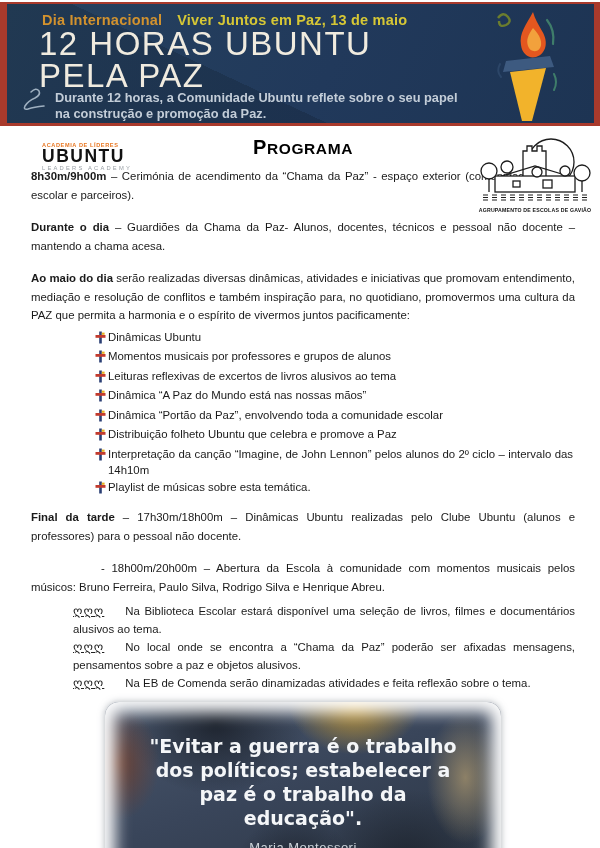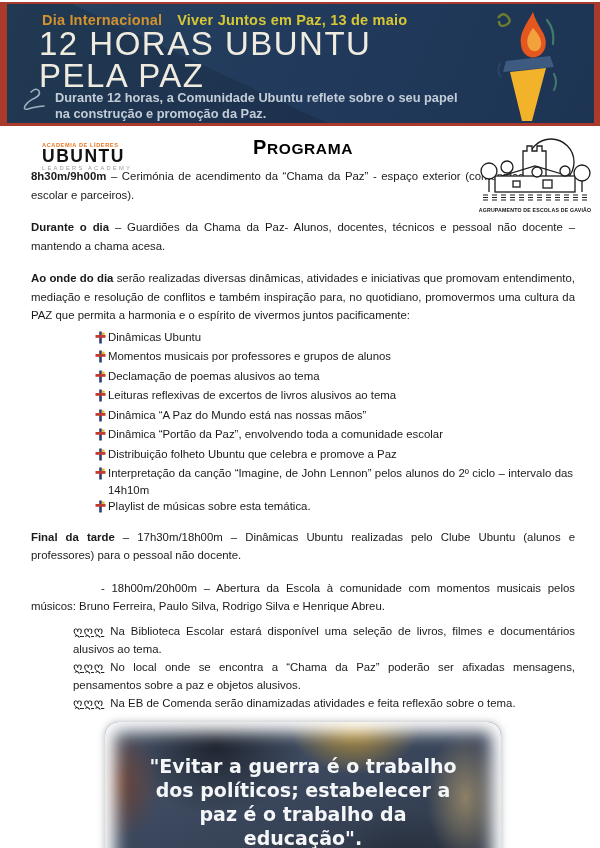--- a/index.html
+++ b/index.html
@@ -46,21 +46,21 @@
   .para b { font-weight:bold; }
   .p1 { padding-right:44px; margin-top:8px; }
   .p5 { text-indent:70px; }
   .act-list { list-style:none; margin:4px 0 0 64px; }
   .act-list li { display:flex; align-items:flex-start; font-size:11.4px; line-height:16.5px;
                  text-align:justify; }
   .t-icon { flex:0 0 13px; margin-top:2px; }
   .li-text { display:block; padding-right:2px; }
   .hearts-block { margin:6px 0 0 42px; }
   .hearts-block .para { margin-top:0; line-height:18px; }
-  .hearts { font-size:12px; letter-spacing:1px; margin-right:6px; color:#222;text-decoration:underline; }
+  .hearts { font-size:12px; letter-spacing:1px; margin-right:21px; color:#222;text-decoration:underline; }
 
   
   .quote-photo {
     position:relative; margin:10px auto 0; width:396px; height:180px;
     border-radius:14px;
     background:
       radial-gradient(95px 75px at 63% 0%, rgba(206,158,48,.95), rgba(206,158,48,0) 70%),
       radial-gradient(55px 95px at 91% 42%, rgba(170,150,110,.75), rgba(170,150,110,0) 70%),
       radial-gradient(60px 80px at 3% 34%, rgba(112,62,44,.9), rgba(112,62,44,0) 72%),
       radial-gradient(120px 95px at 28% 12%, rgba(24,29,38,.85), rgba(24,29,38,0) 75%),
@@ -144,46 +144,38 @@
       </span>
       <div class="school-caption">AGRUPAMENTO DE ESCOLAS DE GAVIÃO</div>
     </div>
 
     <h1 class="programa"><span class="cap">P</span><span>ROGRAMA</span></h1>
 
     <p class="para p1"><b>8h30m/9h00m</b><span> – Cerimónia de acendimento da “Chama da Paz” - espaço exterior (comunidade escolar e parceiros).</span></p>
 
     <p class="para"><b>Durante o dia</b><span> – Guardiões da Chama da Paz- Alunos, docentes, técnicos e pessoal não docente – mantendo a chama acesa.</span></p>
 
-    <p class="para"><b>Ao onde do dia</b><span> serão realizadas diversas dinâmicas, atividades e iniciativas que promovam entendimento, mediação e resolução de conflitos e também inspiração para, no quotidiano, promovermos uma cultura da PAZ que permita a harmonia e o espírito de vivermos juntos pacificamente:</span></p>
+    <p class="para"><b>Ao maio do dia</b><span> serão realizadas diversas dinâmicas, atividades e iniciativas que promovam entendimento, mediação e resolução de conflitos e também inspiração para, no quotidiano, promovermos uma cultura da PAZ que permita a harmonia e o espírito de vivermos juntos pacificamente:</span></p>
 
     <ul class="act-list">
       <li>
           <span class="t-icon"><svg width="11" height="13" viewBox="0 0 11 13">
               <rect x="4.2" y="0.5" width="2.6" height="12" fill="#2b3f74"></rect>
               <rect x="0.5" y="4" width="10" height="2.8" fill="#c23b2e"></rect>
               <rect x="6.8" y="1.6" width="2.8" height="2.2" fill="#e8b31e"></rect>
             </svg></span>
           <span class="li-text">Dinâmicas Ubuntu</span>
         </li>
       <li>
           <span class="t-icon"><svg width="11" height="13" viewBox="0 0 11 13">
               <rect x="4.2" y="0.5" width="2.6" height="12" fill="#2b3f74"></rect>
               <rect x="0.5" y="4" width="10" height="2.8" fill="#c23b2e"></rect>
               <rect x="6.8" y="1.6" width="2.8" height="2.2" fill="#e8b31e"></rect>
             </svg></span>
           <span class="li-text">Momentos musicais por professores e grupos de alunos</span>
-        </li>
-      <li>
-          <span class="t-icon"><svg width="11" height="13" viewBox="0 0 11 13">
-              <rect x="4.2" y="0.5" width="2.6" height="12" fill="#2b3f74"></rect>
-              <rect x="0.5" y="4" width="10" height="2.8" fill="#c23b2e"></rect>
-              <rect x="6.8" y="1.6" width="2.8" height="2.2" fill="#e8b31e"></rect>
-            </svg></span>
-          <span class="li-text">Declamação de poemas alusivos ao tema</span>
         </li>
       <li>
           <span class="t-icon"><svg width="11" height="13" viewBox="0 0 11 13">
               <rect x="4.2" y="0.5" width="2.6" height="12" fill="#2b3f74"></rect>
               <rect x="0.5" y="4" width="10" height="2.8" fill="#c23b2e"></rect>
               <rect x="6.8" y="1.6" width="2.8" height="2.2" fill="#e8b31e"></rect>
             </svg></span>
           <span class="li-text">Leituras reflexivas de excertos de livros alusivos ao tema</span>
         </li>
       <li>

